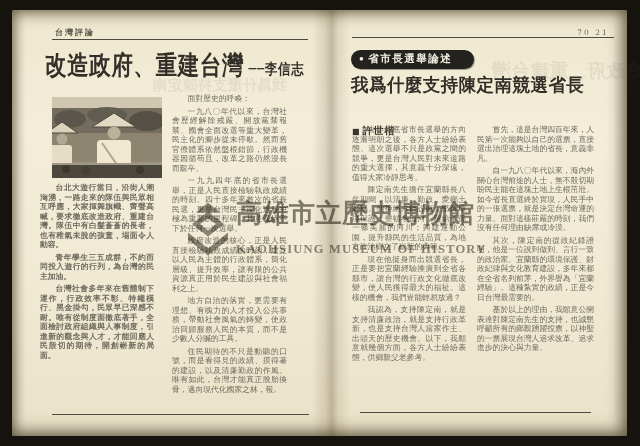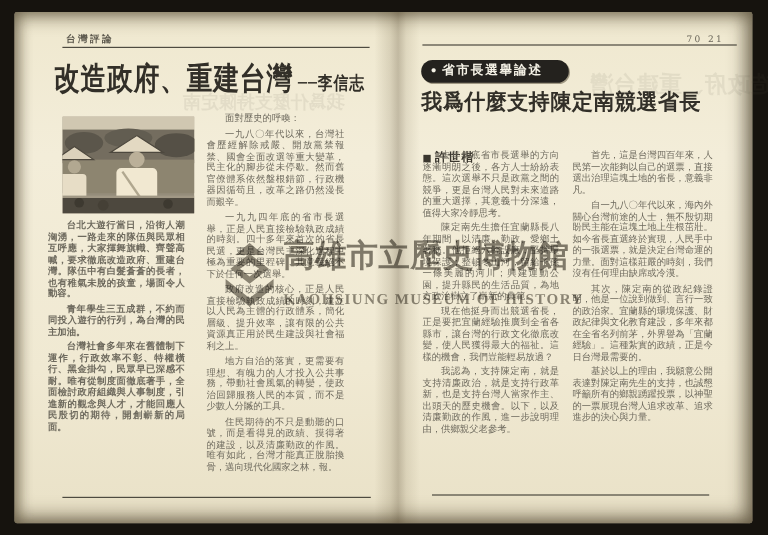--- a/index.html
+++ b/index.html
@@ -36,21 +36,21 @@
   .photo { position:absolute; left:40px; top:87px; width:110px; height:81px;
     filter:blur(.4px) sepia(.15); }
   .col { position:absolute; overflow:hidden; font-size:7.8px; line-height:9.5px;
     color:#6e6a5e; text-align:justify; filter:blur(.33px); }
   .col p { text-indent:2em; margin-bottom:3px; }
   .lp-col1 { left:28px; top:173px; width:114px; height:230px;font-weight:bold; }
   .lp-col2 { left:160px; top:84px; width:115px; height:318px; }
   .lp-rule-bot { left:40px; top:404px; width:257px; }
 
   
-  .rp-pagenum { position:absolute; left:560px; top:18px; width:42px; text-align:left;
+  .rp-pagenum { position:absolute; left:560px; top:18px; width:42px; text-align:center;
     font-size:7.5px; color:#6a665a; letter-spacing:2px; }
   .rp-rule-top { left:340px; top:27px; width:262px; }
   .rp-tag { position:absolute; left:339px; top:40px; height:19px; padding:2px 22px 0 8px;
     background:#24221e; border-radius:10px; color:#f5f2e6;
     font-family:Liberation Serif, serif; font-size:10.5px; font-weight:bold;
     letter-spacing:1.5px; box-shadow:1px 1px 0 rgba(40,30,10,.4); }
   .rp-tag .bullet { font-size:8px; margin-right:3px; vertical-align:1px; }
   .rp-title { position:absolute; left:339px; top:63px; white-space:nowrap; color:#322f28;
     font-size:18px; font-weight:bold; letter-spacing:.5px;
     transform:scaleX(.97); transform-origin:left center; }
@@ -144,21 +144,21 @@
     <div class="rp-title">我爲什麼支持陳定南競選省長</div>
 
     <div class="rp-author">
       <span class="mark">■</span><span>許世楷</span>
     </div>
 
     <div class="col rp-col1">
         <p>去年年底省市長選舉的方向逐漸明朗之後，各方人士紛紛表態。這次選舉不只是政黨之間的競爭，更是台灣人民對未來道路的重大選擇，其意義十分深遠，值得大家冷靜思考。</p>
         <p>陳定南先生擔任宜蘭縣長八年期間，以清廉、勤政、愛鄉土著稱。他拒絕六輕設廠，堅持環境保護；整頓冬山河，留給子孫一條美麗的河川；興建運動公園，提升縣民的生活品質，為地方政治樹立了嶄新的典範。</p>
         <p>現在他挺身而出競選省長，正是要把宜蘭經驗推廣到全省各縣市，讓台灣的行政文化徹底改變，使人民獲得最大的福祉。這樣的機會，我們豈能輕易放過？</p>
-        <p>我認為，支持陳定南，就是支持清廉政治，就是支持行政革新，也是支持台灣人當家作主、出頭天的歷史機會。以下，以及清廉勤政的作風，進一步說明理由，供鄉親父老參考。</p>
+        <p>我認為，支持陳定南，就是支持清廉政治，就是支持行政革新，也是支持台灣人當家作主、出頭天的歷史機會。以下，我願意就幾個方面，各方人士紛紛表態，供鄉親父老參考。</p>
       </div>
     <div class="col rp-col2">
         <p>首先，這是台灣四百年來，人民第一次能夠以自己的選票，直接選出治理這塊土地的省長，意義非凡。</p>
         <p>自一九八〇年代以來，海內外關心台灣前途的人士，無不殷切期盼民主能在這塊土地上生根茁壯。如今省長直選終於實現，人民手中的一張選票，就是決定台灣命運的力量。面對這樣莊嚴的時刻，我們沒有任何理由缺席或冷漠。</p>
         <p>其次，陳定南的從政紀錄證明，他是一位說到做到、言行一致的政治家。宜蘭縣的環境保護、財政紀律與文化教育建設，多年來都在全省名列前茅，外界譽為「宜蘭經驗」。這種紮實的政績，正是今日台灣最需要的。</p>
         <p>基於以上的理由，我願意公開表達對陳定南先生的支持，也誠懇呼籲所有的鄉親踴躍投票，以神聖的一票展現台灣人追求改革、追求進步的決心與力量。</p>
       </div>
     <div class="rule rp-rule-bot"></div>
 
     <div class="gutter"></div>

